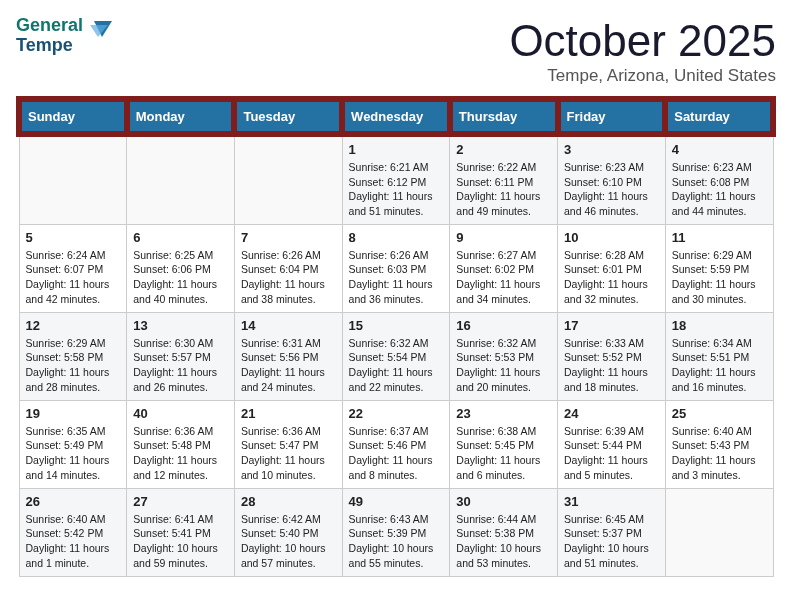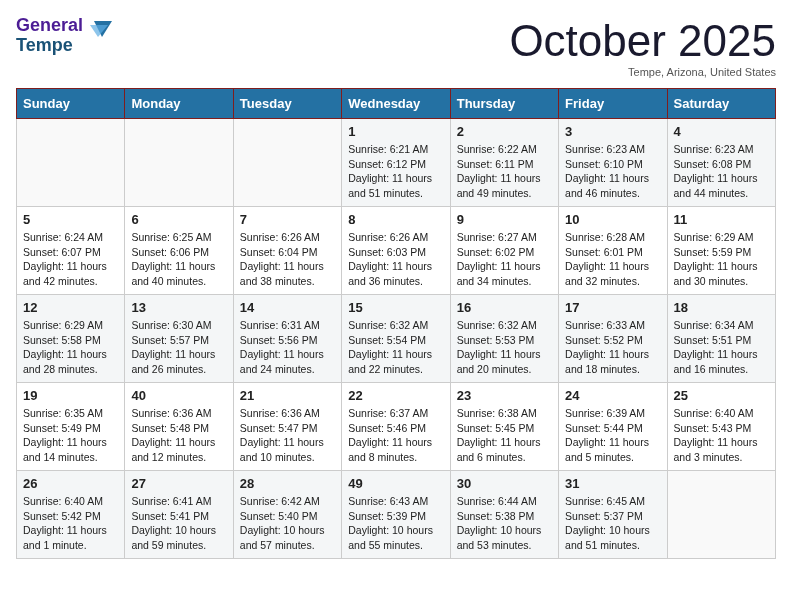--- a/index.html
+++ b/index.html
@@ -23,35 +23,35 @@
     }
     .title-section {
       text-align: right;
     }
     .calendar-title {
       font-size: 44px;
       color: #1a1a2e;
       font-weight: normal;
     }
     .calendar-subtitle {
-      font-size: 11px;
+      font-size: 17px;
       color: #555;
     }
     table {
       width: 100%;
       border-collapse: collapse;
       border: 1px solid #ccc;
     }
     thead tr th {
       background-color: #2471a3;
       color: #fff;
       text-align: left;
       padding: 7px 6px;
       font-size: 13px;
-      border: 1px solid #7f1d1d;
+      border: 6px solid #7f1d1d;
     }
     tbody tr td {
       border: 1px solid #ccc;
       vertical-align: top;
       padding: 5px 6px;
       font-size: 11px;
       color: #222;
       background: #fff;
       width: calc(100% / 7);
       min-height: 80px;
@@ -78,21 +78,21 @@
     .empty-cell {
       background: #f9f9f9 !important;
     }
   </style>
 </head>
 <body>
 
 <div class="header-section">
   <div class="logo">
     <div style="line-height:1.1;">
-      <span style="font-size:18px;font-weight:bold;color:#4c1d95;">General</span><span style="display:inline-block;width:24px;height:16px;vertical-align:middle;margin:0 1px;">
+      <span style="font-size:18px;font-weight:bold;color:#0f766e;">General</span><span style="display:inline-block;width:24px;height:16px;vertical-align:middle;margin:0 1px;">
         <svg viewBox="0 0 30 20" width="30" height="20">
           <polygon points="10,2 28,2 18,18" fill="#2471a3"></polygon>
           <polygon points="6,6 24,6 14,18" fill="#5dade2" opacity="0.7"></polygon>
         </svg>
       </span>
       <br>
       <span style="font-size:18px;font-weight:bold;color:#1a5276;">Tempe</span>
     </div>
   </div>
   <div class="title-section">

